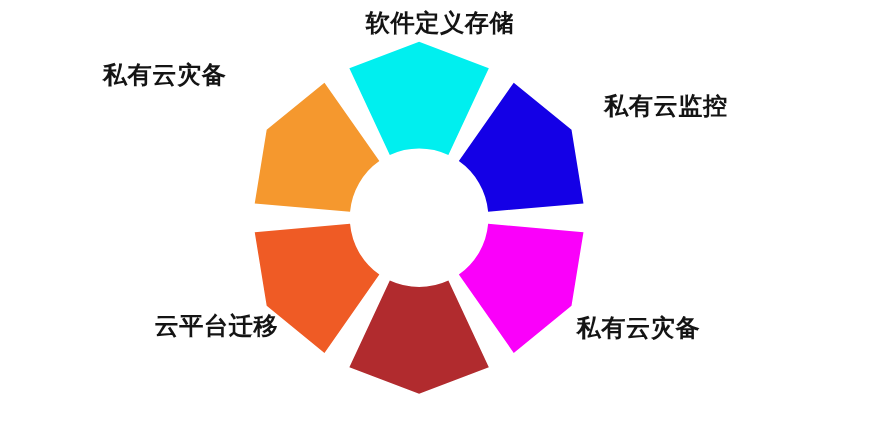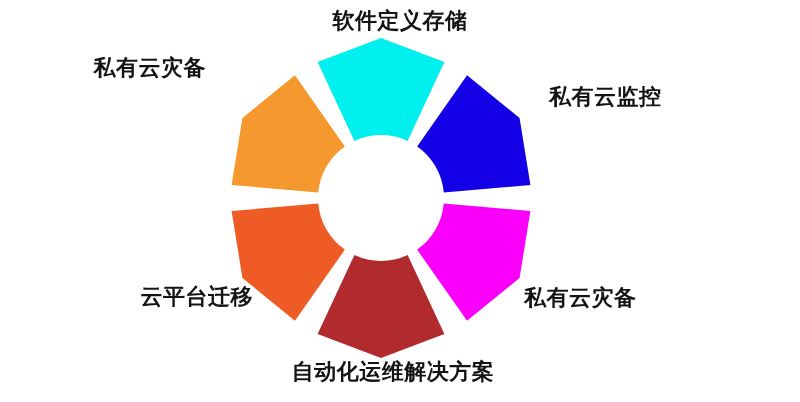--- a/index.html
+++ b/index.html
@@ -91,19 +91,18 @@
       <path class="petal-shape" d="M 318.24 192.51 A 63 63 0 0 1 344.86 146.39 L 294.96 75.13 L 242.44 118.00 L 231.57 184.93 Z" fill="#F5982E"></path>
     </g>
   </svg>
 
   <div class="label label-top">软件定义存储</div>
 
   <div class="label label-upper-right">私有云监控</div>
 
   <div class="label label-lower-right">私有云灾备</div>
 
-  <div class="label label-bottom">自动化运维解决方案</div>
 
   <div class="label label-lower-left">云平台迁移</div>
 
   <div class="label label-upper-left">私有云灾备</div>
 
 </div>
 
 </body></html>

